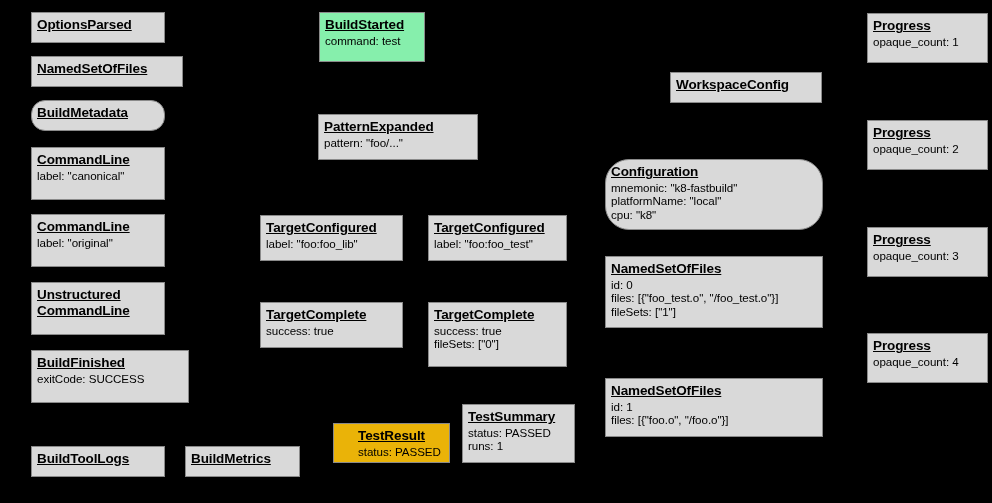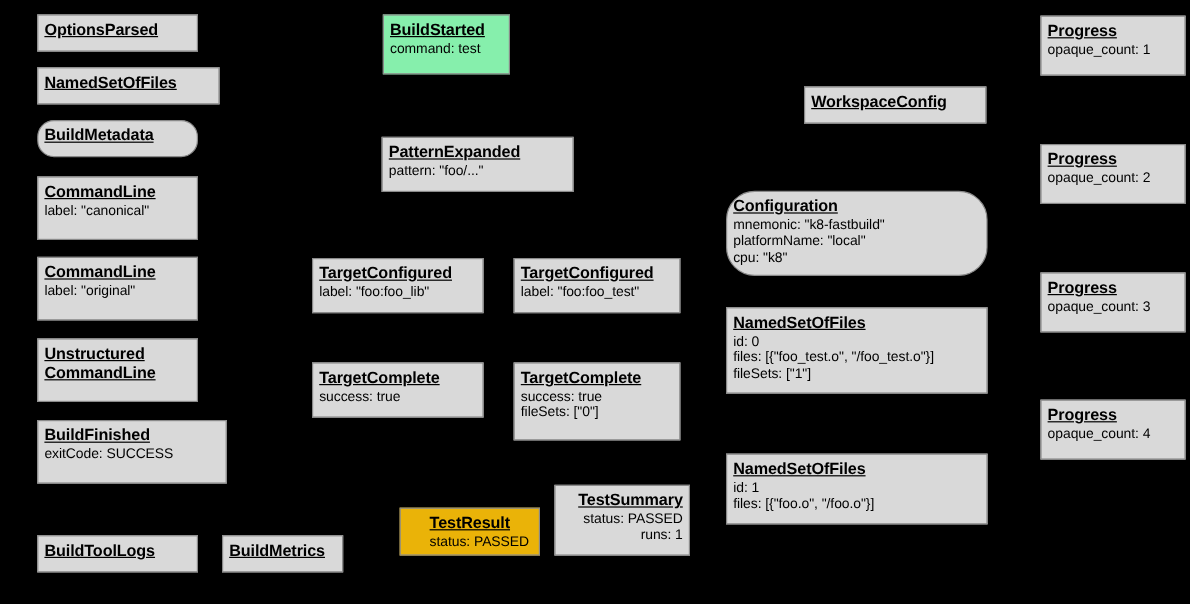--- a/index.html
+++ b/index.html
@@ -72,21 +72,21 @@
     <div class="node" style="left: 11px; top: 282px; width: 134px; height: 53px; background: rgb(217, 217, 217); border-color: rgb(138, 138, 138); color: rgb(0, 0, 0);">
       <span class="node-title wrap">Unstructured CommandLine</span>
     </div>
     <div class="node" style="left: 11px; top: 350px; width: 158px; height: 53px; background: rgb(217, 217, 217); border-color: rgb(138, 138, 138); color: rgb(0, 0, 0);">
       <span class="node-title">BuildFinished</span>
       <span class="node-field">exitCode: SUCCESS</span>
     </div>
     <div class="node" style="left: 11px; top: 446px; width: 134px; height: 31px; background: rgb(217, 217, 217); border-color: rgb(138, 138, 138); color: rgb(0, 0, 0);">
       <span class="node-title">BuildToolLogs</span>
     </div>
-    <div class="node" style="left: 165px; top: 446px; width: 101px; height: 31px; background: rgb(217, 217, 217); border-color: rgb(138, 138, 138); color: rgb(0, 0, 0);">
+    <div class="node" style="left: 165px; top: 446px; width: 115px; height: 31px; background: rgb(217, 217, 217); border-color: rgb(138, 138, 138); color: rgb(0, 0, 0);">
       <span class="node-title">BuildMetrics</span>
     </div>
     <div class="node" style="left: 299px; top: 12px; width: 106px; height: 50px; background: #86efac; border-color: rgb(138, 138, 138); color: rgb(0, 0, 0);">
       <span class="node-title">BuildStarted</span>
       <span class="node-field">command: test</span>
     </div>
     <div class="node" style="left: 298px; top: 114px; width: 160px; height: 46px; background: rgb(217, 217, 217); border-color: rgb(138, 138, 138); color: rgb(0, 0, 0);">
       <span class="node-title">PatternExpanded</span>
       <span class="node-field">pattern: "foo/..."</span>
     </div>
@@ -104,21 +104,21 @@
     </div>
     <div class="node" style="left: 408px; top: 302px; width: 139px; height: 65px; background: rgb(217, 217, 217); border-color: rgb(138, 138, 138); color: rgb(0, 0, 0);">
       <span class="node-title">TargetComplete</span>
       <span class="node-field">success: true</span>
       <span class="node-field">fileSets: ["0"]</span>
     </div>
     <div class="node" style="left: 313px; top: 423px; width: 117px; height: 40px; background: #eab308; border-color: rgb(138, 138, 138); color: rgb(0, 0, 0); padding-left: 24px;">
       <span class="node-title">TestResult</span>
       <span class="node-field">status: PASSED</span>
     </div>
-    <div class="node" style="left: 442px; top: 404px; width: 113px; height: 59px; background: rgb(217, 217, 217); border-color: rgb(138, 138, 138); color: rgb(0, 0, 0); text-align: right;">
+    <div class="node" style="left: 442px; top: 404px; width: 113px; height: 59px; background: rgb(217, 217, 217); border-color: rgb(138, 138, 138); color: rgb(0, 0, 0);">
       <span class="node-title">TestSummary</span>
       <span class="node-field">status: PASSED</span>
       <span class="node-field">runs: 1</span>
     </div>
     <div class="node" style="left: 650px; top: 72px; width: 152px; height: 31px; background: rgb(217, 217, 217); border-color: rgb(138, 138, 138); color: rgb(0, 0, 0);">
       <span class="node-title">WorkspaceConfig</span>
     </div>
     <div class="node" style="left: 585px; top: 159px; width: 218px; height: 71px; background: rgb(217, 217, 217); border-color: rgb(138, 138, 138); color: rgb(0, 0, 0); border-radius: 24px;">
       <span class="node-title">Configuration</span>
       <span class="node-field">mnemonic: "k8-fastbuild"</span>

